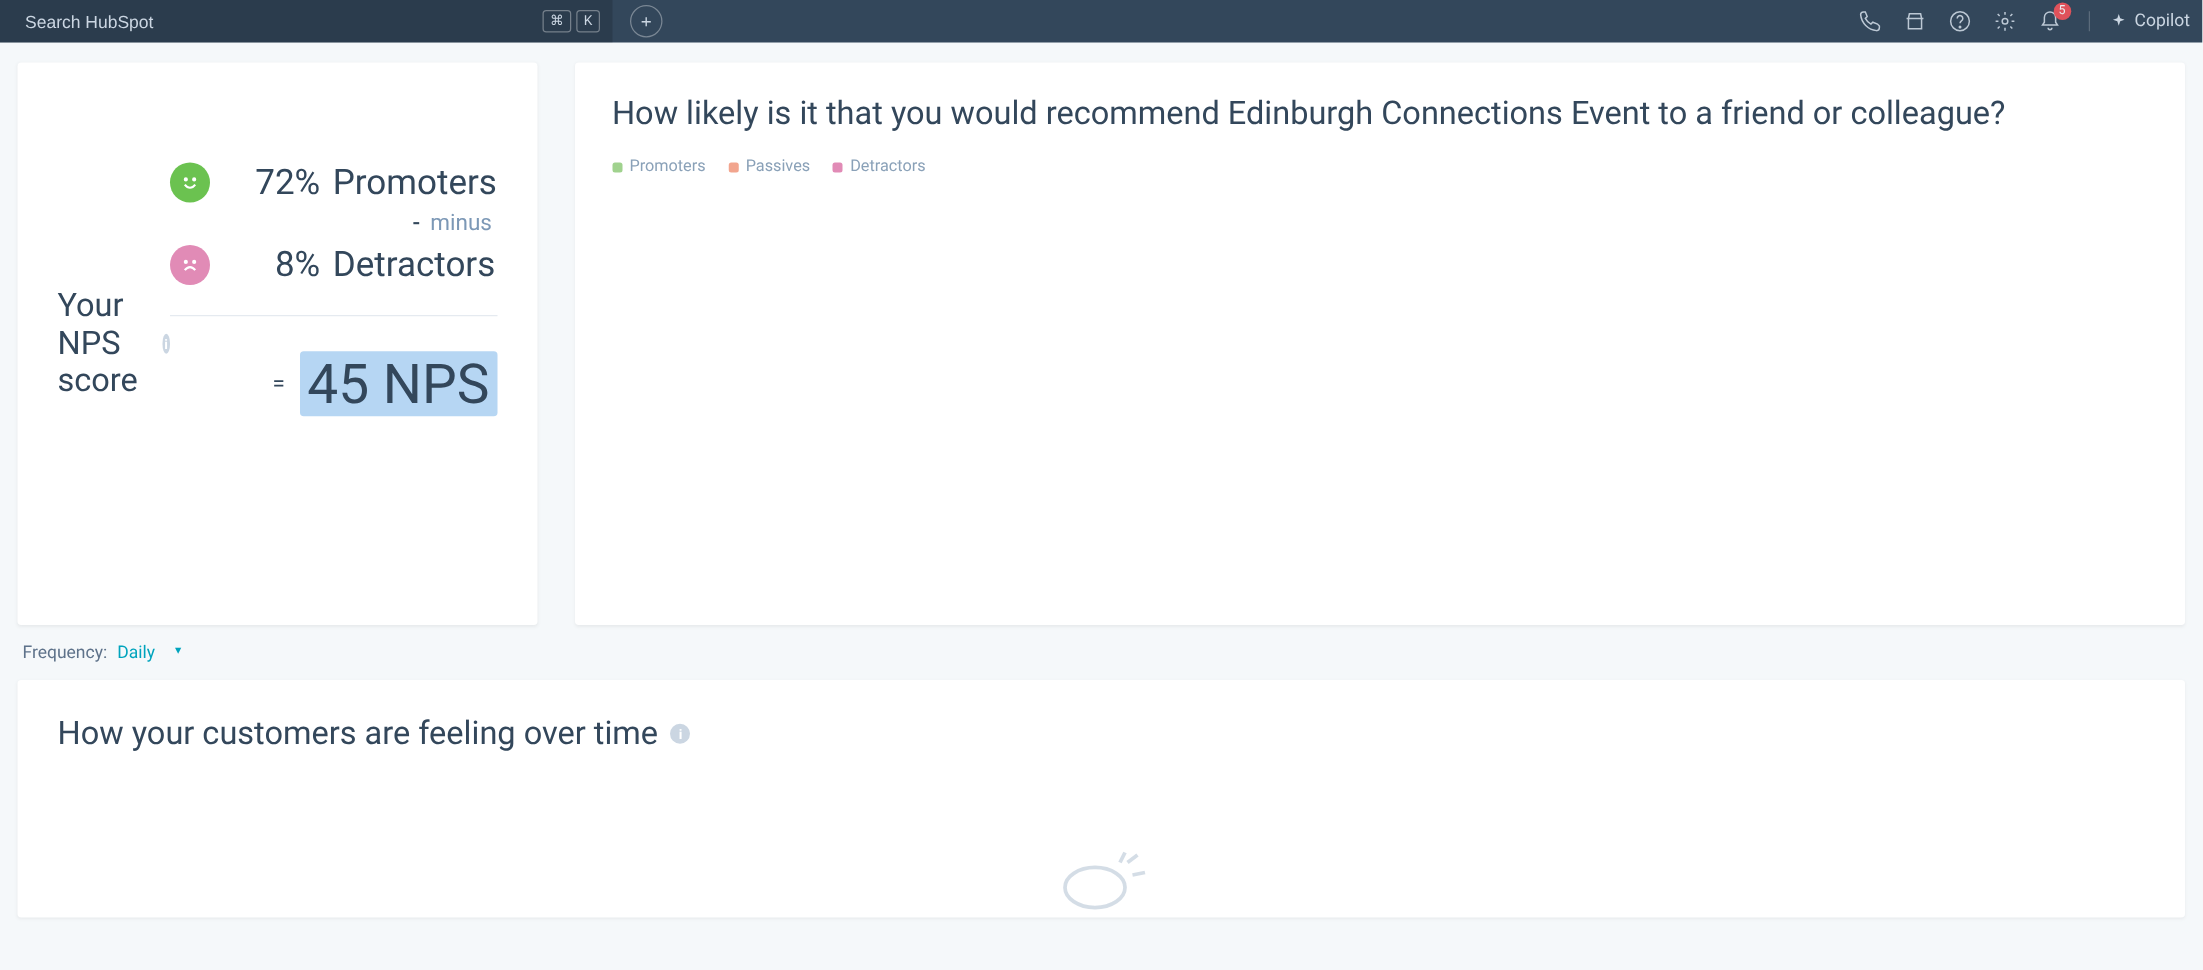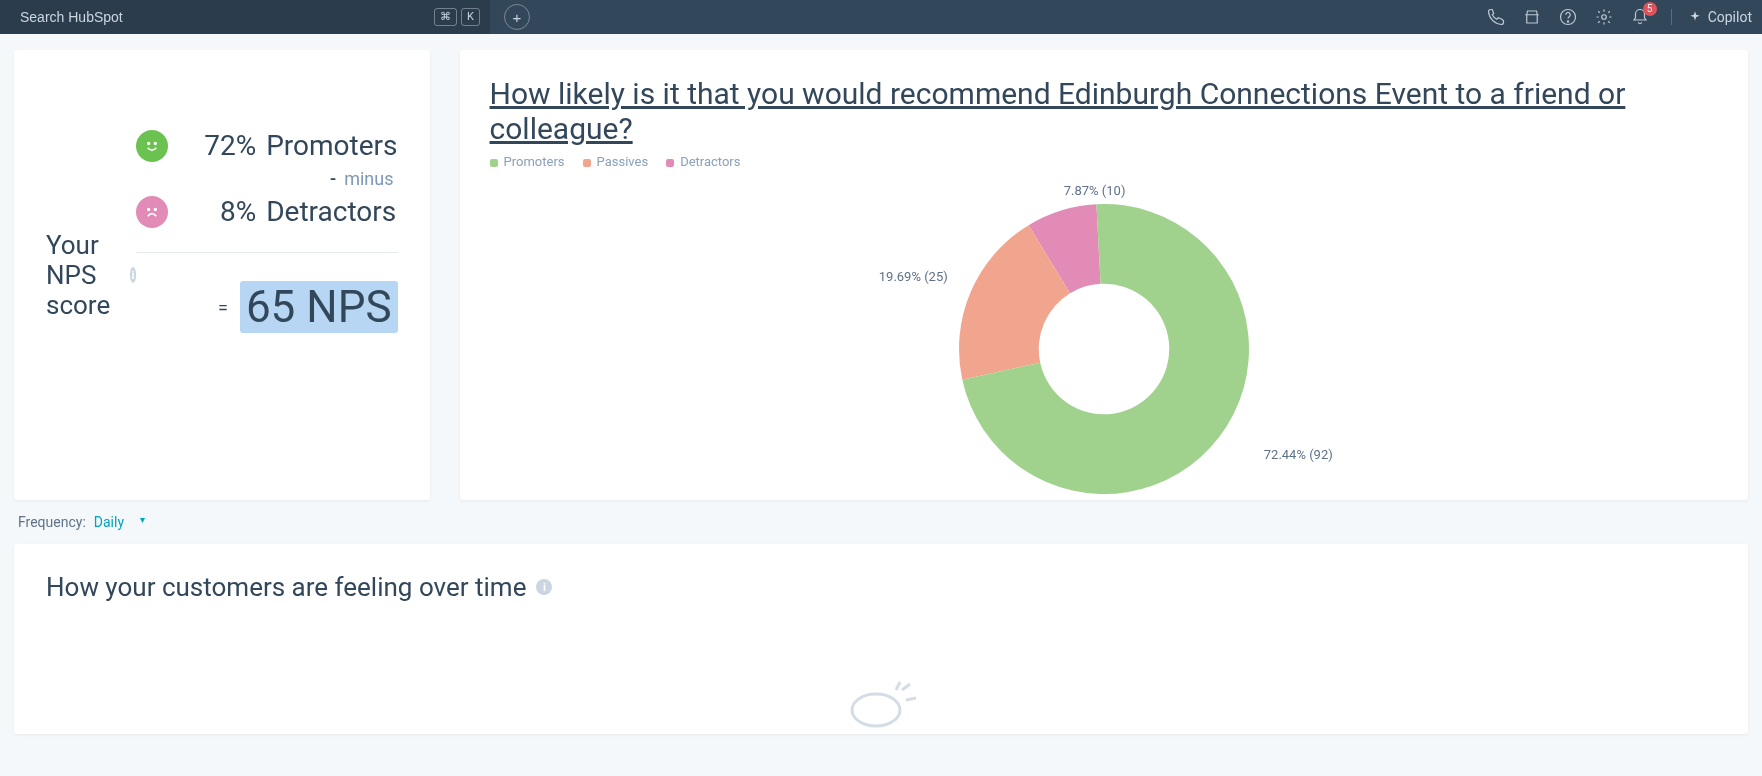--- a/index.html
+++ b/index.html
@@ -169,21 +169,21 @@
     white-space:nowrap;
   }
 
   
   .chart-card{
     flex:1;
     height:450px;
     padding:26px 30px 10px;
     position:relative;
   }
-  .chart-title{font-size:30px;font-weight:400;color:var(--text);margin-bottom:8px;text-decoration:underline;}
+  .chart-title{font-size:26px;font-weight:400;color:var(--text);margin-bottom:20px;}
   .legend{display:flex;gap:18px;font-size:13px;color:#8aa1b8;}
   .swatch{width:8px;height:8px;border-radius:2px;display:inline-block;margin-right:6px;vertical-align:middle;}
   .sw-green{background:var(--green);}
   .sw-orange{background:var(--salmon);}
   .sw-pink{background:var(--pink);}
   .donut-wrap{position:relative;width:100%;height:360px;}
   .donut{position:absolute;left:50%;top:50%;transform:translate(-50%,-50%);}
   .chart-label{position:absolute;font-size:13px;color:#5e728a;white-space:nowrap;}
 
   
@@ -298,44 +298,33 @@
               </svg>
           </span>
           <span class="nps-pct">8%</span>
           <span class="nps-lbl">Detractors</span>
         </div>
 
         <hr class="nps-divider">
 
         <div class="nps-result">
           <span class="eq">=</span>
-          <span class="nps-value">65 NPS</span>
+          <span class="nps-value">45 NPS</span>
         </div>
       </div>
     </div>
 
     <div class="card chart-card">
       <div class="chart-title">How likely is it that you would recommend Edinburgh Connections Event to a friend or colleague?</div>
       <div class="legend">
         <span><span class="swatch sw-green"></span><span>Promoters</span></span>
         <span><span class="swatch sw-orange"></span><span>Passives</span></span>
         <span><span class="swatch sw-pink"></span><span>Detractors</span></span>
       </div>
 
-      <div class="donut-wrap">
-        <svg class="donut" id="donut-svg" width="300" height="300" viewBox="-150 -150 300 300">
-            <path d="M -7.588713655226825 -144.8012825394132 A 145 145 0 0 0 -75.39945634648802 -123.85443868773555 L -33.92975535591961 -55.734497409481 A 65.25 65.25 0 0 1 -3.4149211448520713 -65.16057714273595 Z" fill="#e18bb6"></path>
-            <path d="M -75.39945634648802 -123.85443868773555 A 145 145 0 0 0 -141.7167422582845 30.681671461948625 L -63.772534016228036 13.80675215787688 A 65.25 65.25 0 0 1 -33.92975535591961 -55.734497409481 Z" fill="#f2a58e"></path>
-            <path d="M -141.7167422582845 30.681671461948625 A 145 145 0 1 0 -7.588713655226854 -144.8012825394132 L -3.414921144852084 -65.16057714273595 A 65.25 65.25 0 1 1 -63.772534016228036 13.80675215787688 Z" fill="#a0d28e"></path>
-          </svg>
-
-        <span class="chart-label" style="left:50%;top:14px;transform:translateX(-40px);">7.87% (10)</span>
-        <span class="chart-label" style="left:calc(50% - 225px);top:100px;">19.69% (25)</span>
-        <span class="chart-label" style="left:calc(50% + 160px);top:278px;">72.44% (92)</span>
-      </div>
     </div>
 
   </div>
 
   <div class="freq-row">
     <span>Frequency:</span>
     <span class="val">
       <span>Daily</span>
       <span class="caret">▾</span>
     </span>

